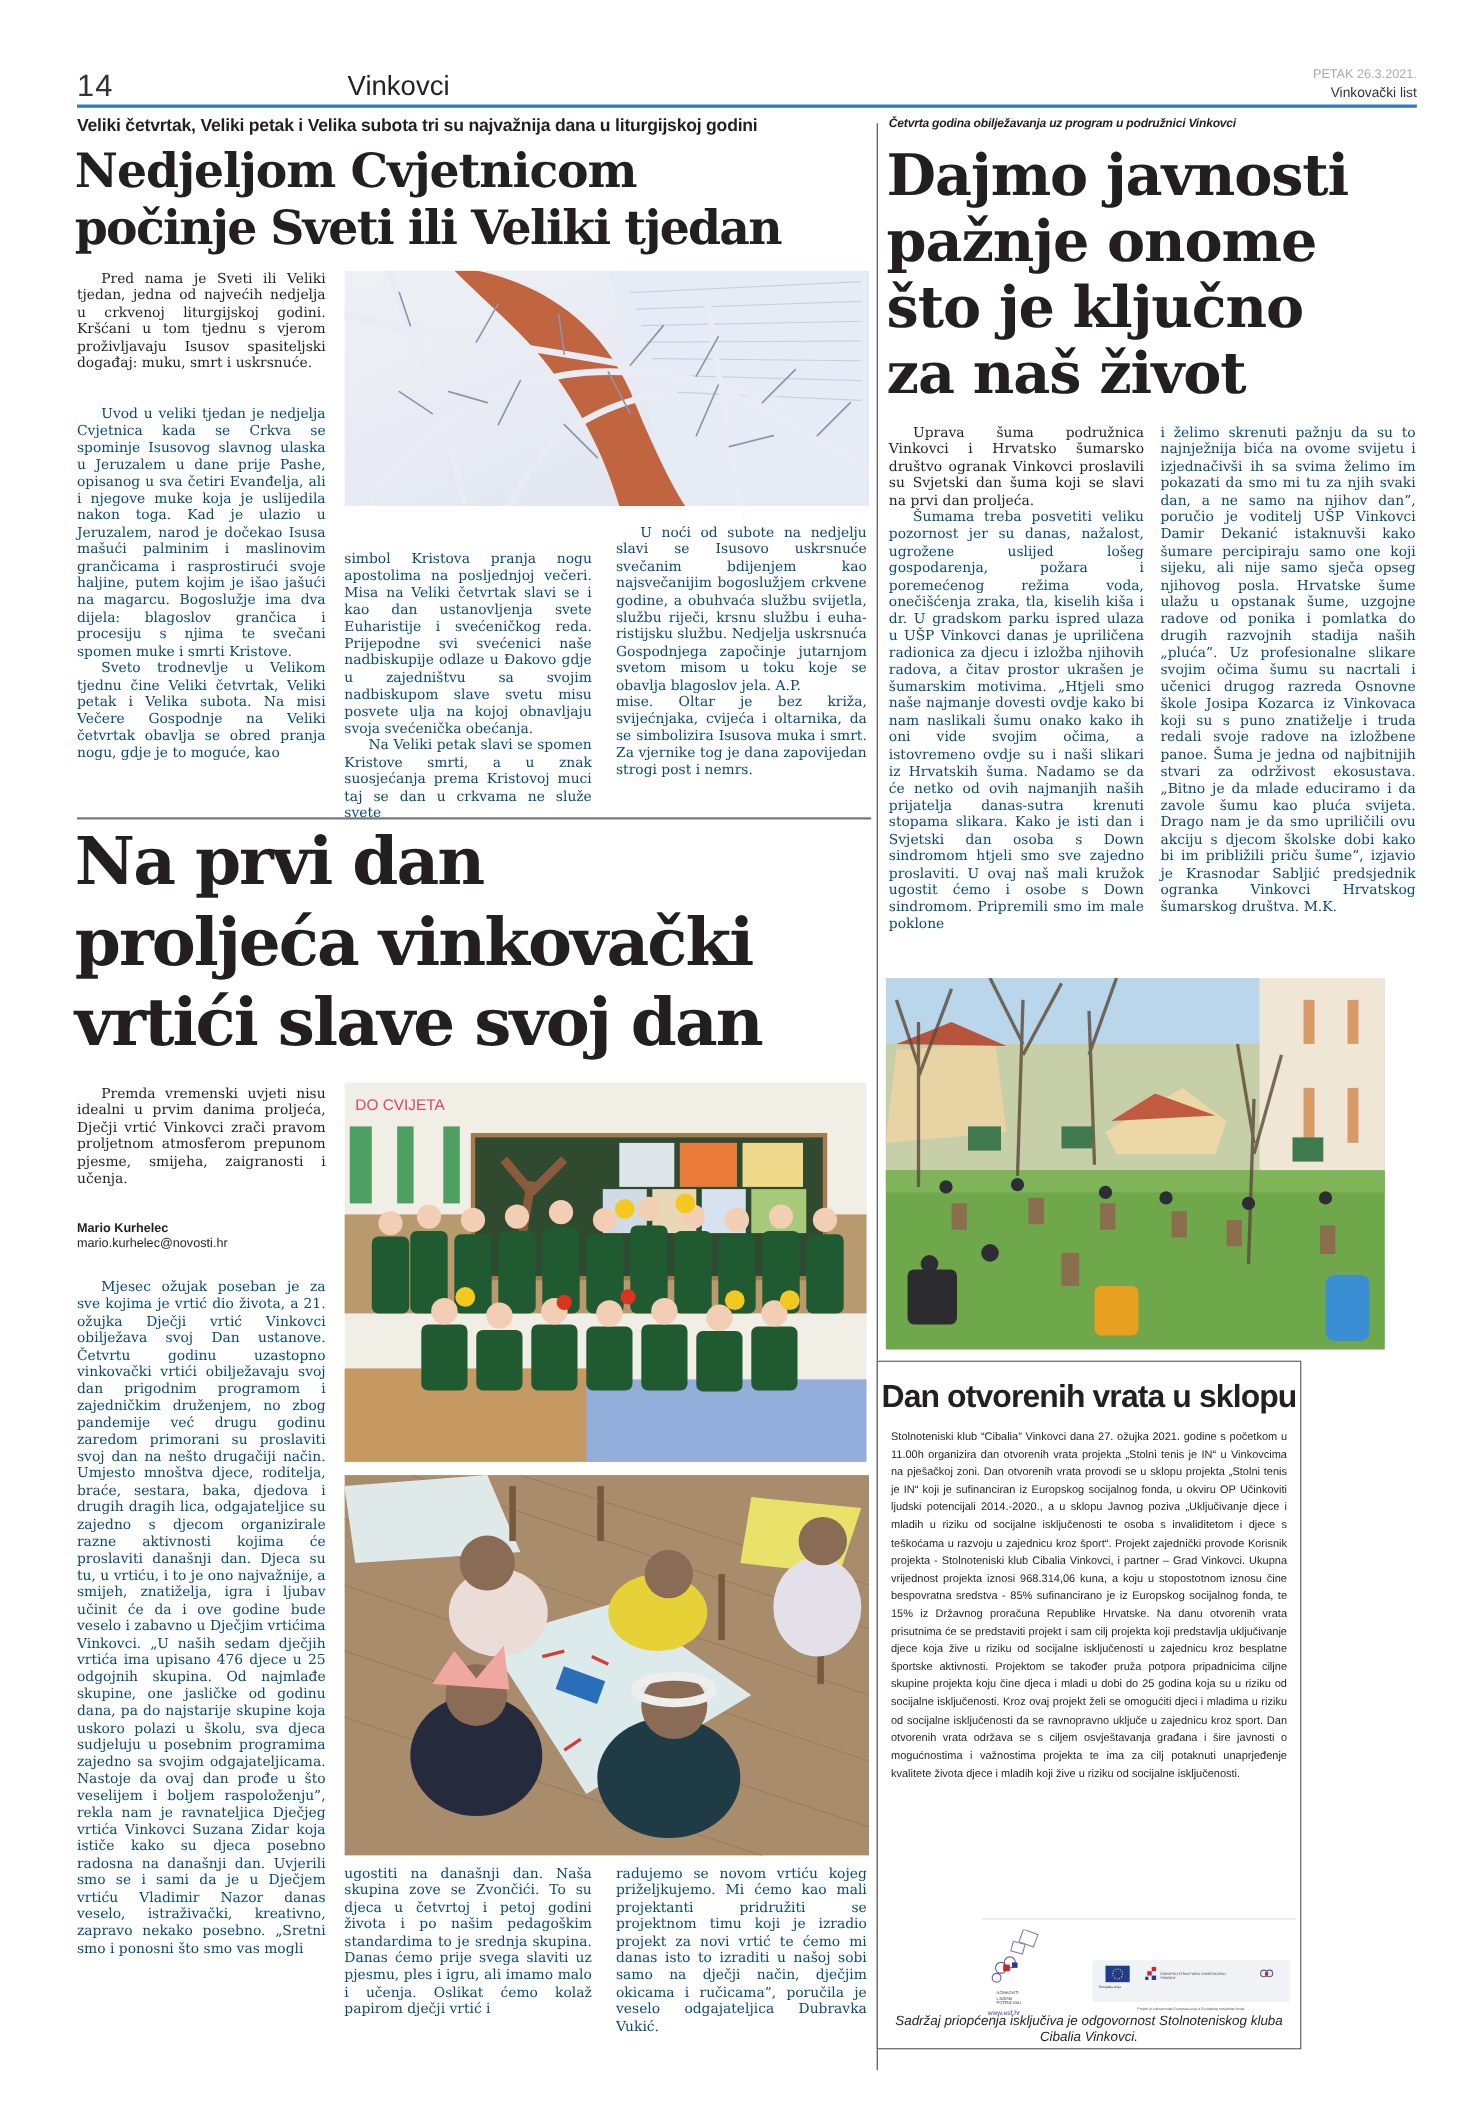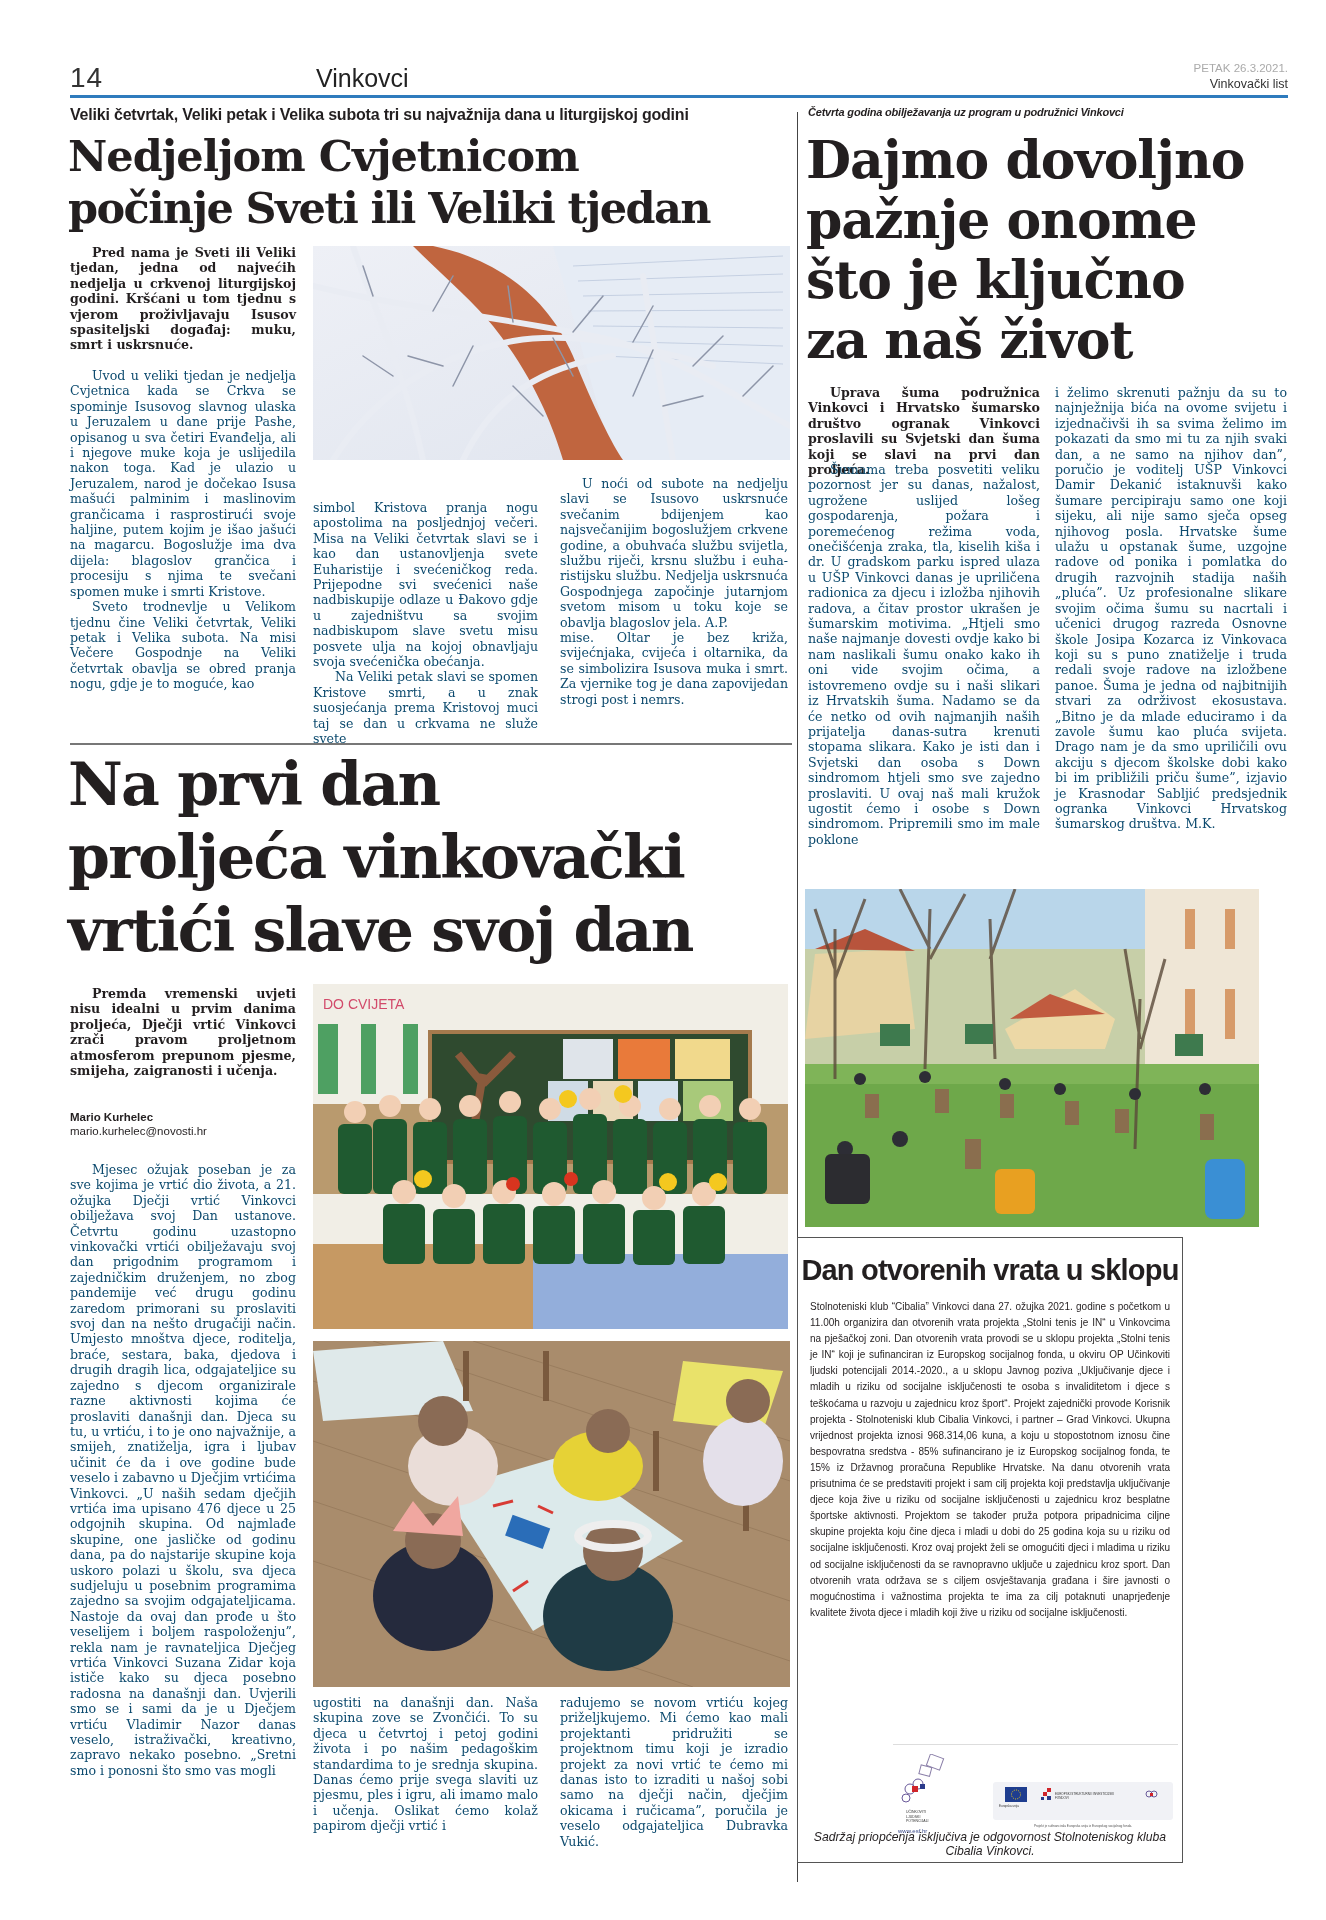--- a/index.html
+++ b/index.html
@@ -6,21 +6,21 @@
 html,body{width:1326px;height:1920px;background:#fff;overflow:hidden}
 body{position:relative;font-family:"DejaVu Serif",serif;color:#231f20}
 .abs{position:absolute}
 .hdr-num{left:70px;top:62px;font-family:"Liberation Sans",sans-serif;font-size:28px;font-weight:300;color:#333;letter-spacing:1px}
 .hdr-sec{left:316px;top:64px;font-family:"Liberation Sans",sans-serif;font-size:25px;color:#222}
 .hdr-date{right:38px;top:62px;font-family:"Liberation Sans",sans-serif;font-size:11.5px;color:#aaa;text-align:right}
 .hdr-paper{right:38px;top:77px;font-family:"Liberation Sans",sans-serif;font-size:12.5px;color:#333;text-align:right}
 .hdr-rule{left:70px;top:95px;width:1218px;height:3px;background:#2e7bbd}
 .kicker{font-family:"Liberation Sans",sans-serif;font-weight:bold;font-size:16px;color:#231f20;white-space:nowrap;letter-spacing:-0.2px}
 .head{font-family:"DejaVu Serif",serif;font-weight:bold;color:#231f20;letter-spacing:-1px}
-.lead{font-family:"DejaVu Serif",serif;font-weight:bold;font-size:12.6px;line-height:15.4px;text-align:justify;text-indent:22px;color:#231f20}
+.lead{font-family:"DejaVu Serif",serif;font-weight:normal;font-size:12.6px;line-height:15.4px;text-align:justify;text-indent:22px;color:#231f20}
 .body{font-family:"DejaVu Serif",serif;font-size:12.6px;line-height:15.4px;text-align:justify;color:#0c4a6e}
 .body p{text-indent:22px}
 .vrule{width:1px;background:#444}
 .hrule{height:2px;background:#777}
 .photo{overflow:hidden}
 .ad{border:1.5px solid #555;background:#fff}
 .ad-title{font-family:"Liberation Sans",sans-serif;font-weight:bold;font-size:29px;line-height:33px;text-align:center;color:#231f20;letter-spacing:-0.8px}
 .ad-body{font-family:"Liberation Sans",sans-serif;font-size:10px;line-height:16.1px;text-align:justify;color:#231f20}
 .ad-foot{font-family:"Liberation Sans",sans-serif;font-style:italic;font-size:12.2px;text-align:center;color:#231f20}
 .byline{font-family:"Liberation Sans",sans-serif;font-size:11.5px;color:#231f20;line-height:14px}
@@ -100,21 +100,21 @@
     <p style="text-indent:0">mise. Oltar je bez križa, svijećnjaka, cvijeća i oltarnika, da se simbolizira Isusova muka i smrt. Za vjernike tog je dana zapovijedan strogi post i nemrs.</p>
   </div>
 </section>
 
 <div class="abs vrule" style="left:797px;top:112px;height:1770px;"></div>
 <div class="abs hrule" style="left:70px;top:743px;width:722px;"></div>
 
 <section>
   <div class="abs kicker" style="left:808px;top:106px;font-size:11px;font-style:italic;">Četvrta godina obilježavanja uz program u podružnici Vinkovci</div>
   <h1 class="abs head" style="left:806px;top:130px;font-size:52px;line-height:60px;">
-    <span style="display:block">Dajmo dovoljno</span>
+    <span style="display:block">Dajmo javnosti</span>
     <span style="display:block">pažnje onome</span>
     <span style="display:block">što je ključno</span>
     <span style="display:block">za naš život</span>
   </h1>
   <div class="abs lead" style="left:808px;top:385px;width:232px;">Uprava šuma podružnica Vinkovci i Hrvatsko šumarsko društvo ogranak Vinkovci proslavili su Svjetski dan šuma koji se slavi na prvi dan proljeća.</div>
   <div class="abs body" style="left:808px;top:462px;width:232px;">
     <p>Šumama treba posvetiti veliku pozornost jer su danas, nažalost, ugrožene uslijed lošeg gospodarenja, požara i poremećenog režima voda, onečišćenja zraka, tla, kiselih kiša i dr. U gradskom parku ispred ulaza u UŠP Vinkovci danas je upriličena radionica za djecu i izložba njihovih radova, a čitav prostor ukrašen je šumarskim motivima. „Htjeli smo naše najmanje dovesti ovdje kako bi nam naslikali šumu onako kako ih oni vide svojim očima, a istovremeno ovdje su i naši slikari iz Hrvatskih šuma. Nadamo se da će netko od ovih najmanjih naših prijatelja danas-sutra krenuti stopama slikara. Kako je isti dan i Svjetski dan osoba s Down sindromom htjeli smo sve zajedno proslaviti. U ovaj naš mali kružok ugostit ćemo i osobe s Down sindromom. Pripremili smo im male poklone</p>
   </div>
   <div class="abs body" style="left:1055px;top:385px;width:232px;">
     <p style="text-indent:0">i želimo skrenuti pažnju da su to najnježnija bića na ovome svijetu i izjednačivši ih sa svima želimo im pokazati da smo mi tu za njih svaki dan, a ne samo na njihov dan”, poručio je voditelj UŠP Vinkovci Damir Dekanić istaknuvši kako šumare percipiraju samo one koji sijeku, ali nije samo sječa opseg njihovog posla. Hrvatske šume ulažu u opstanak šume, uzgojne radove od ponika i pomlatka do drugih razvojnih stadija naših „pluća”. Uz profesionalne slikare svojim očima šumu su nacrtali i učenici drugog razreda Osnovne škole Josipa Kozarca iz Vinkovaca koji su s puno znatiželje i truda redali svoje radove na izložbene panoe. Šuma je jedna od najbitnijih stvari za održivost ekosustava. „Bitno je da mlade educiramo i da zavole šumu kao pluća svijeta. Drago nam je da smo upriličili ovu akciju s djecom školske dobi kako bi im približili priču šume”, izjavio je Krasnodar Sabljić predsjednik ogranka Vinkovci Hrvatskog šumarskog društva. M.K.</p>

